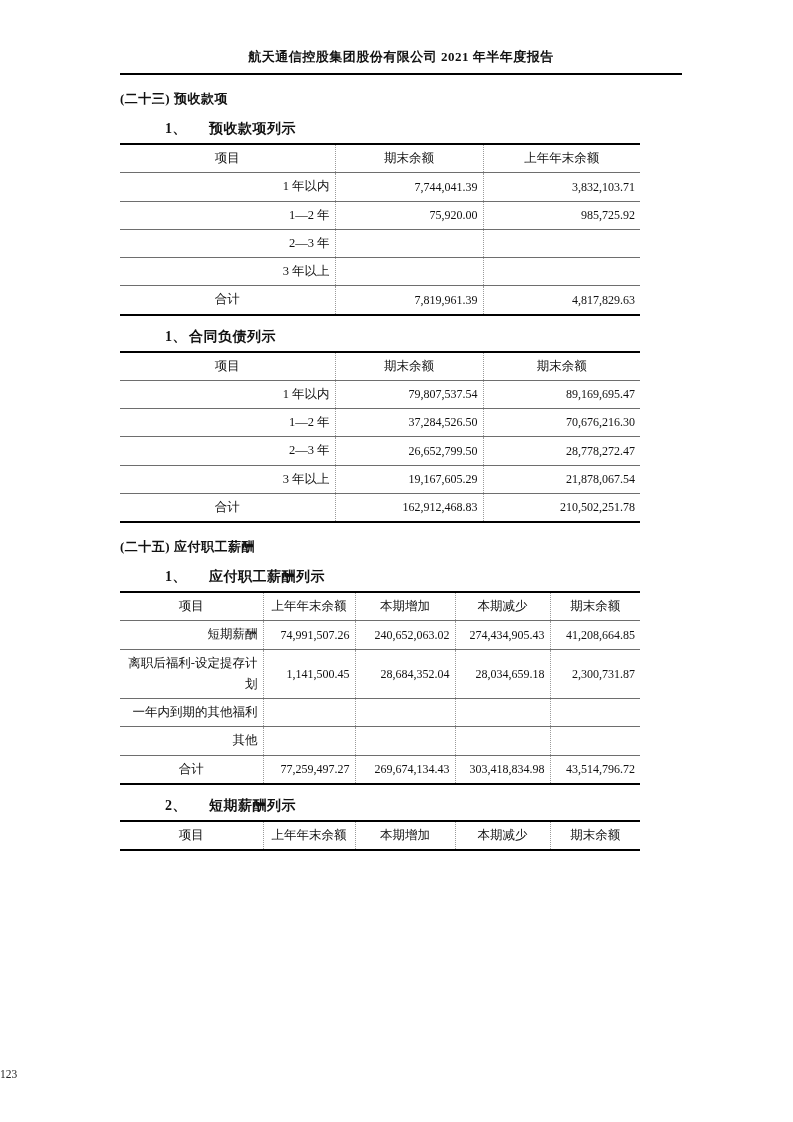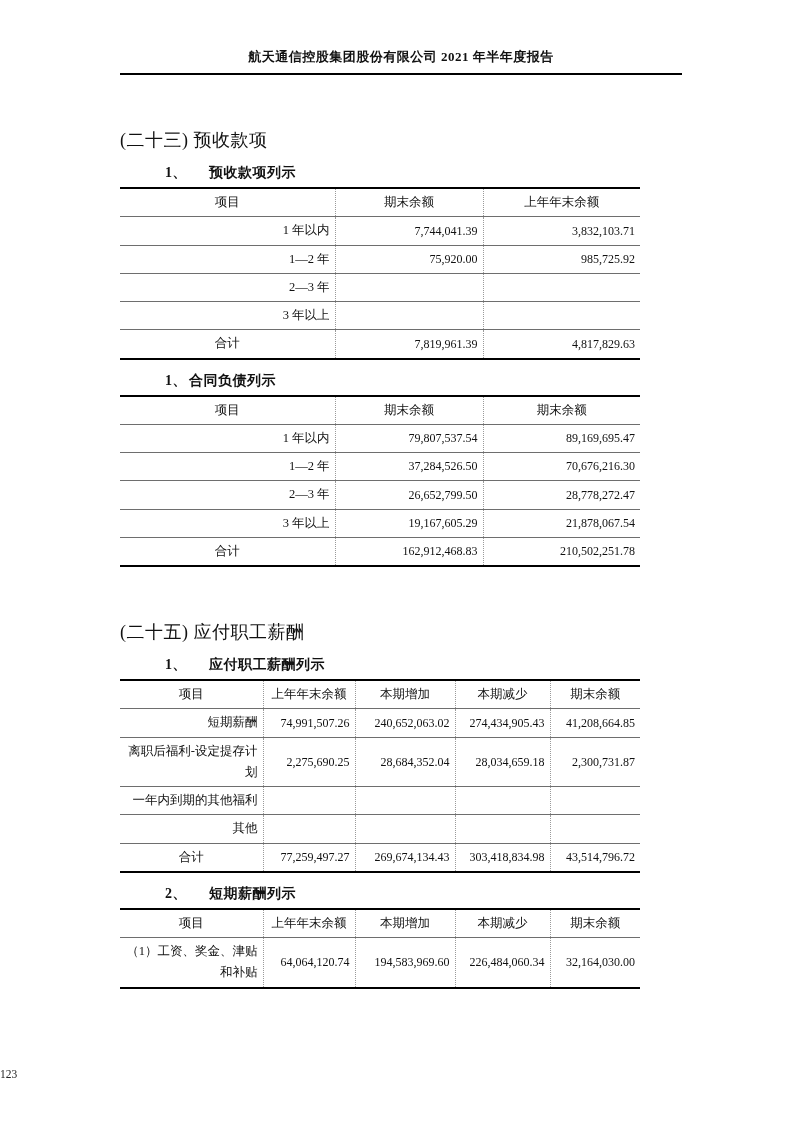--- a/index.html
+++ b/index.html
@@ -21,23 +21,23 @@
   }
   .doc-header {
     text-align: center;
     font-weight: bold;
     font-size: 13px;
     letter-spacing: 0.5px;
     padding-bottom: 7px;
     border-bottom: 2.5px solid #000;
   }
   h2.section-title {
-    font-size: 18px;
-    font-weight: normal;
-    margin-top: 53px;
+    font-size: 13px;
+    font-weight: bold;
+    margin-top: 15px;
     letter-spacing: 0.5px;
   }
   h3.sub-title {
     font-size: 14px;
     font-weight: bold;
     margin: 12px 0 5px 45px;
     letter-spacing: 0.5px;
   }
   h3.sub-title .sub-no { margin-right: 22px; }
   h3.sub-title.tight .sub-no { margin-right: 2px; }
@@ -210,21 +210,21 @@
         </tr>
         <tr>
           <td class="label">短期薪酬</td>
           <td class="num">74,991,507.26</td>
           <td class="num">240,652,063.02</td>
           <td class="num">274,434,905.43</td>
           <td class="num">41,208,664.85</td>
         </tr>
         <tr>
           <td class="label">离职后福利-设定提存计划</td>
-          <td class="num">2,275,690.25</td>
+          <td class="num">1,141,500.45</td>
           <td class="num">28,684,352.04</td>
           <td class="num">28,034,659.18</td>
           <td class="num">2,300,731.87</td>
         </tr>
         <tr>
           <td class="label">一年内到期的其他福利</td>
           <td class="num"></td>
           <td class="num"></td>
           <td class="num"></td>
           <td class="num"></td>
@@ -258,27 +258,20 @@
           <col class="c5-5">
         </colgroup>
       <tbody>
         <tr class="thead">
           <td>项目</td>
           <td>上年年末余额</td>
           <td>本期增加</td>
           <td>本期减少</td>
           <td>期末余额</td>
         </tr>
-        <tr class="total">
-          <td class="label">（1）工资、奖金、津贴和补贴</td>
-          <td class="num">64,064,120.74</td>
-          <td class="num">194,583,969.60</td>
-          <td class="num">226,484,060.34</td>
-          <td class="num">32,164,030.00</td>
-        </tr>
       </tbody>
     </table>
 
   </div>
 
   <div class="page-footer">
     <span>123</span>
   </div>
 </div>
 

